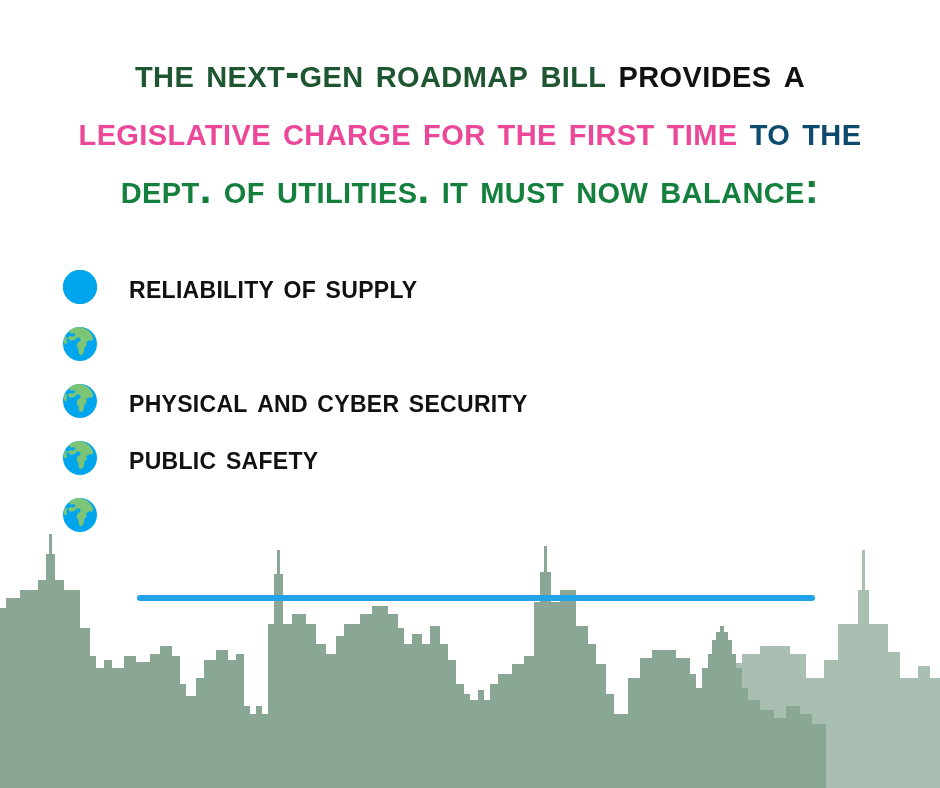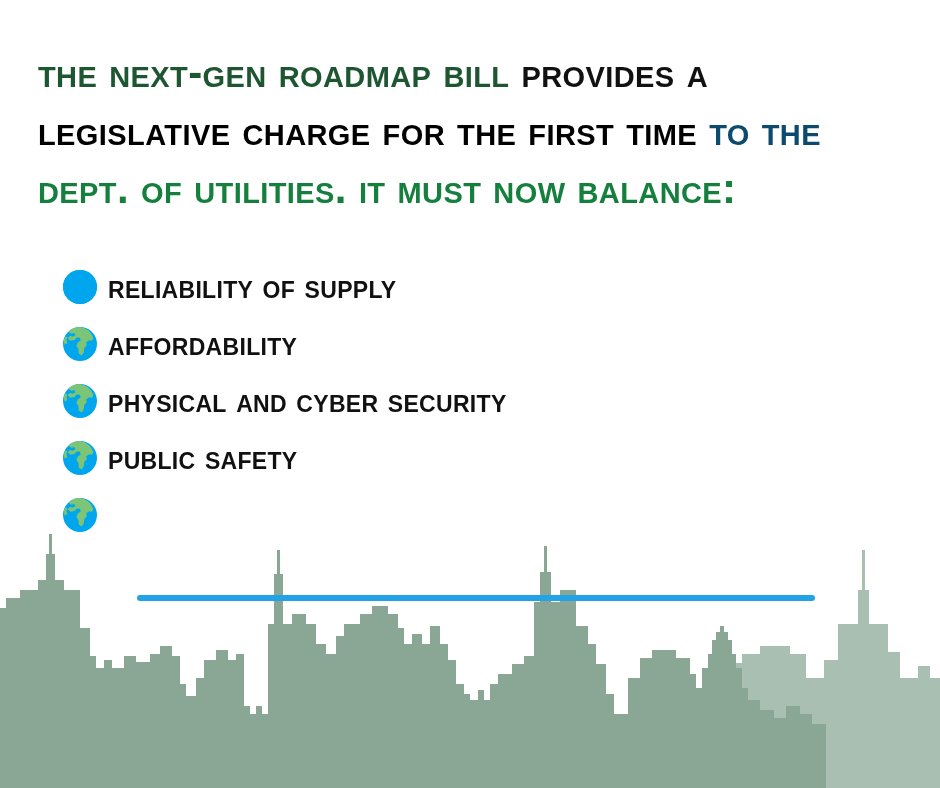--- a/index.html
+++ b/index.html
@@ -39,20 +39,21 @@
     height: 260px;
   }
 
   
   .heading {
     position: absolute;
     top: 44px;
     left: 38px;
     width: 864px;
     z-index: 3;
+    text-align: center;
     font-family: "Liberation Sans Narrow", "Liberation Sans", sans-serif;
     font-weight: bold;
     font-size: 42px;
     line-height: 58px;
     letter-spacing: 0.4px;
     font-variant: small-caps;
     color: #111111;
     text-transform: lowercase;
   }
   .heading .ln {
@@ -94,20 +95,21 @@
   .bullet-label {
     font-family: "Liberation Sans Narrow", "Liberation Sans", sans-serif;
     font-weight: bold;
     font-size: 33px;
     line-height: 36px;
     letter-spacing: 0.3px;
     font-variant: small-caps;
     text-transform: lowercase;
     color: #111111;
     white-space: nowrap;
+    margin-left: 21px;
   }
   .bullet-row.accent .bullet-label {
     color: #1e5632;
   }
 
   
   .underline-rule {
     position: absolute;
     left: 137px;
     top: 595px;
@@ -156,21 +158,21 @@
           L708,140 L708,126 L712,126 L712,112 L716,112 L716,104 L720,104 L720,98 L724,98
           L724,104 L728,104 L728,112 L732,112 L732,126 L736,126 L736,140 L742,140 L742,160
           L748,160 L748,172 L760,172 L760,182 L774,182 L774,190 L786,190 L786,178 L800,178
           L800,186 L812,186 L812,196 L826,196 L826,260 Z"></path>
       </g>
     </svg>
   </div>
 
   <div class="heading">
     <span class="ln"><span class="grn" style="color: rgb(30, 86, 50);">The Next-Gen Roadmap bill</span><span class="blk" style="color: rgb(17, 17, 17);"> Provides A</span></span>
-    <span class="ln"><span class="blk" style="color: #000000;">legislative charge for the first time </span><span class="grn" style="color: #0c4a6e;">to the</span></span>
+    <span class="ln"><span class="blk" style="color: #ec4899;">legislative charge for the first time </span><span class="grn" style="color: #0c4a6e;">to the</span></span>
     <span class="ln"><span class="blk" style="color: #15803d;">Dept. of Utilities. It must now balance:</span></span>
   </div>
 
   <ul class="bullets">
 
     <li class="bullet-row">
       <span class="globe-icon">
         <svg viewBox="0 0 40 40" aria-hidden="true">
           <circle cx="20" cy="20" r="17" fill="#00a6ed"></circle>
           <path fill="#7cc576" d="M20,3a17,17,0,0,0-11.4,4.4l2.6,2.3 3.1-.6 1.2 2.2-2.9 1.5-2.6-1-2.2 2.4 2.4 2.6 4.4-.7 2-2.6 3.4 .2 .7 2.8-3 1.9-1.3 3.6 2.1 3.3 .2 4.2 2.9 2.1 2.2-3.4 .4-4.1 2.6-2.8-.6-3.1 3.1-1.9 2.8 .5 1.2-2.7A17,17,0,0,0,20,3Z"></path>
@@ -182,21 +184,20 @@
     </li>
 
     <li class="bullet-row">
       <span class="globe-icon">
         <svg viewBox="0 0 40 40" aria-hidden="true">
           <circle cx="20" cy="20" r="17" fill="#00a6ed"></circle>
           <path fill="#7cc576" d="M20,3a17,17,0,0,0-11.4,4.4l2.6,2.3 3.1-.6 1.2 2.2-2.9 1.5-2.6-1-2.2 2.4 2.4 2.6 4.4-.7 2-2.6 3.4 .2 .7 2.8-3 1.9-1.3 3.6 2.1 3.3 .2 4.2 2.9 2.1 2.2-3.4 .4-4.1 2.6-2.8-.6-3.1 3.1-1.9 2.8 .5 1.2-2.7A17,17,0,0,0,20,3Z"></path>
           <path fill="#7cc576" d="M5.2,12.6 3.7,16.4 4.6,20.4 7.3,19.3 6.4,15.8 7.6,13.4Z"></path>
         </svg>
       </span>
-      <span class="bullet-label">Affordability</span>
     </li>
 
     <li class="bullet-row">
       <span class="globe-icon">
         <svg viewBox="0 0 40 40" aria-hidden="true">
           <circle cx="20" cy="20" r="17" fill="#00a6ed"></circle>
           <path fill="#7cc576" d="M20,3a17,17,0,0,0-11.4,4.4l2.6,2.3 3.1-.6 1.2 2.2-2.9 1.5-2.6-1-2.2 2.4 2.4 2.6 4.4-.7 2-2.6 3.4 .2 .7 2.8-3 1.9-1.3 3.6 2.1 3.3 .2 4.2 2.9 2.1 2.2-3.4 .4-4.1 2.6-2.8-.6-3.1 3.1-1.9 2.8 .5 1.2-2.7A17,17,0,0,0,20,3Z"></path>
           <path fill="#7cc576" d="M5.2,12.6 3.7,16.4 4.6,20.4 7.3,19.3 6.4,15.8 7.6,13.4Z"></path>
         </svg>
       </span>

